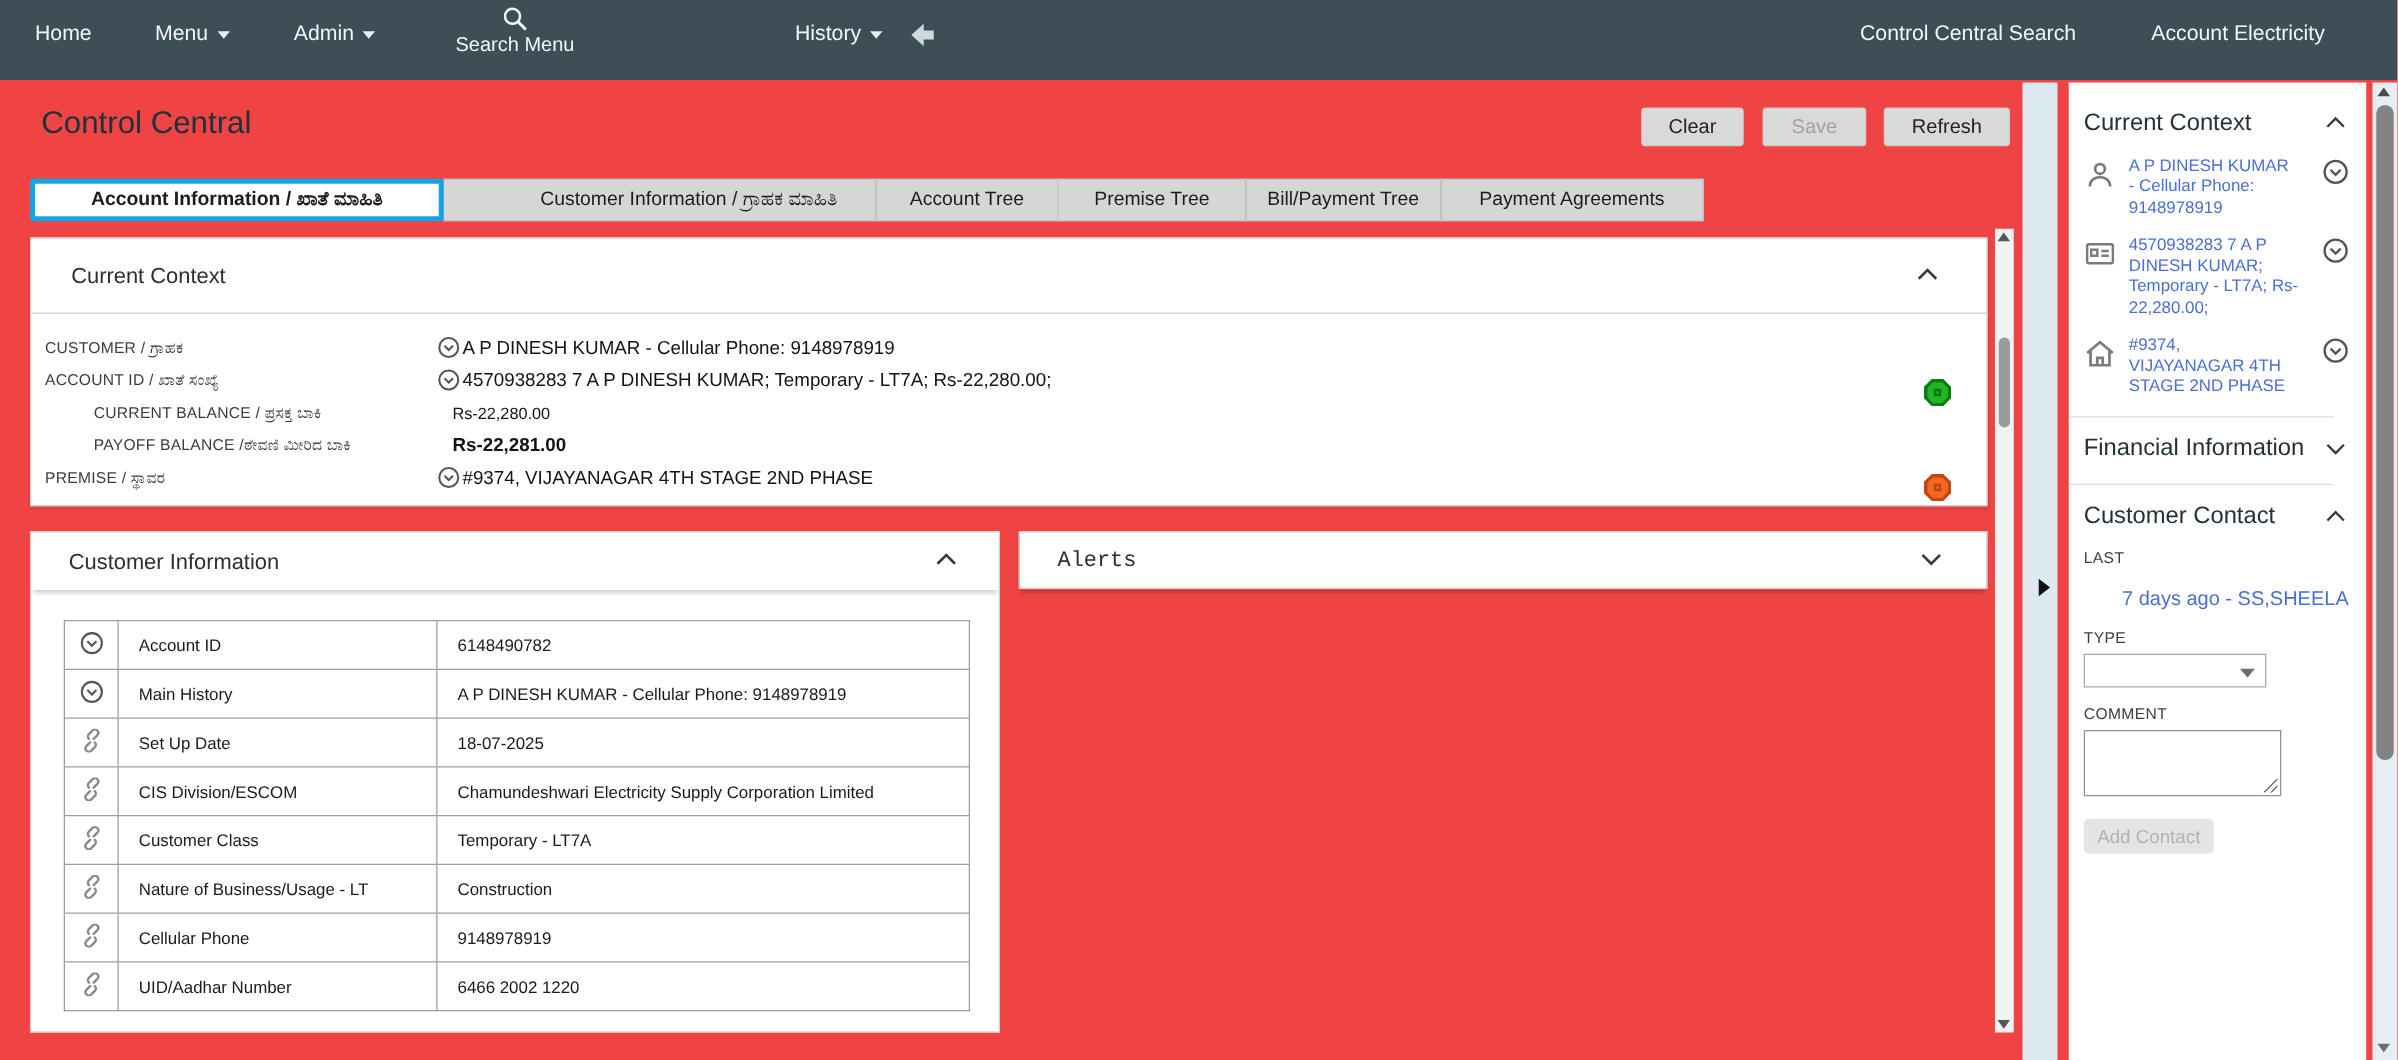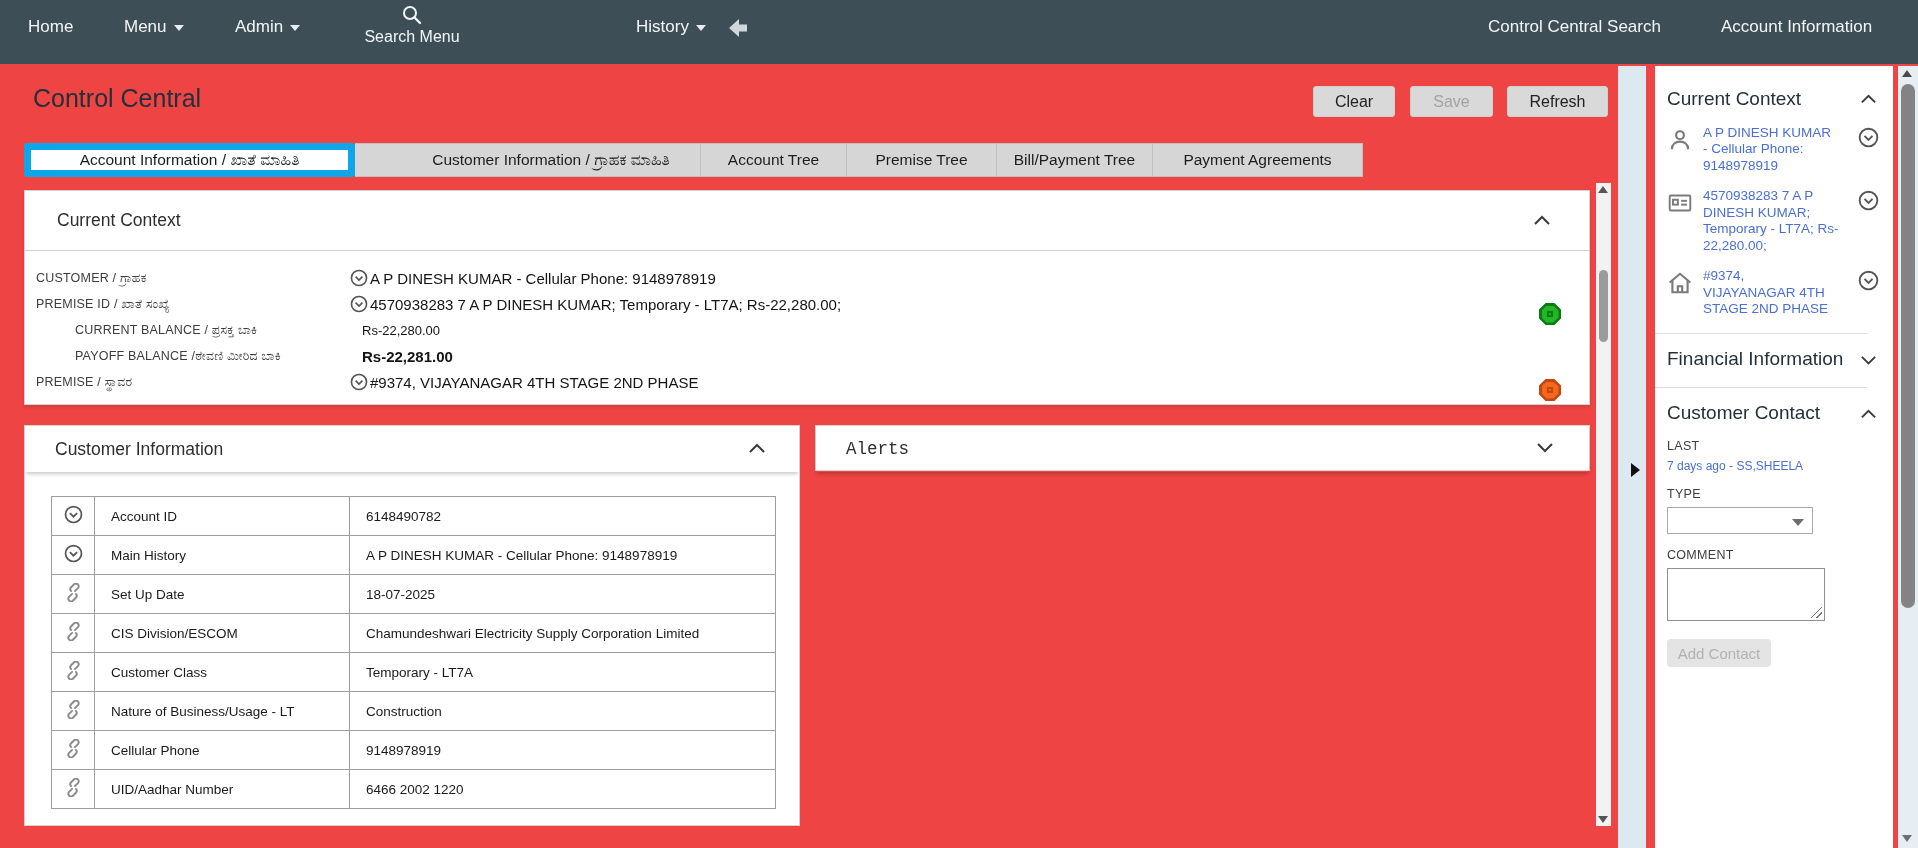--- a/index.html
+++ b/index.html
@@ -18,21 +18,21 @@
 
   
   .page-title { position:absolute; left:33px; top:84px; font-size:25px; color:#20313b; }
   .btn { position:absolute; top:86px; height:31px; background:#d9d9d9; border:1px solid #cfcfcf; border-radius:3px; font-size:16px; color:#222; font-family:inherit; cursor:pointer; }
   .btn.disabled { color:#a3a3a3; cursor:default; }
 
   
   #tabbar { position:absolute; left:24px; top:143px; height:34px; display:flex; }
   .tab { height:34px; display:flex; align-items:center; justify-content:center; font-size:15.5px; color:#1d1d1d; background:#d6d6d6; border:1px solid #c0c0c0; border-left:none; cursor:pointer; white-space:nowrap; }
   .tab:first-child { border-left:1px solid #c0c0c0; }
-  .tab.active { background:#ffffff; border:7px solid #0ea5e9; border-radius:3px; font-weight:normal; }
+  .tab.active { background:#ffffff; border:4px solid #0ea5e9; border-radius:3px; font-weight:bold; }
 
   
   .panel { position:absolute; background:#fff; border:1px solid #d2d2d2; }
   .hdr-text { font-size:17.5px; color:#2e2e2e; }
   .hdr-chevron { position:absolute; top:50%; transform:translateY(-50%); }
 
   #cc-panel { left:24px; top:190px; width:1566px; height:215px; box-shadow:0 2px 3px rgba(0,0,0,.12); }
   #cc-panel .cc-hdr { height:60px; border-bottom:1px solid #cfcfcf; display:flex; align-items:center; padding-left:32px; position:relative; }
   #cc-rows { position:absolute; left:0; top:74px; width:100%; }
   .cc-row { display:flex; align-items:center; height:26px; }
@@ -73,21 +73,21 @@
   
   #sidebar { position:absolute; left:1655px; top:66px; width:238px; height:782px; background:#fff; padding:22px 14px 0 12px; overflow:hidden; }
   .sb-title { font-size:19px; color:#24313a; position:relative; padding-right:26px; line-height:1.2; }
   .sb-title .hdr-chevron { right:2px; }
   .sb-item { display:flex; margin-top:14px; }
   .sb-item .sb-ico { width:36px; flex:0 0 36px; padding-top:2px; }
   .sb-item .sb-text { width:136px; flex:0 0 136px; font-size:13.5px; line-height:1.22; color:#4a6fd4; cursor:pointer; word-wrap:break-word; }
   .sb-item .sb-chev { margin-left:auto; padding-top:2px; }
   .sb-divider { border-top:1px solid #ddd; margin:16px 0 14px -12px; width:212px; }
   .sb-small { font-size:12.5px; color:#3d3d3d; letter-spacing:.3px; margin-top:14px; }
-  .sb-link { font-size:12px; color:#4a6fd4; margin-top:6px; cursor:pointer; }
+  .sb-link { font-size:16px; color:#4a6fd4; margin-top:18px; cursor:pointer;text-align:right; }
   #type-select { margin-top:6px; width:146px; height:27px; border:1px solid #a8a8a8; background:#fff; position:relative; cursor:pointer; }
   #type-select .sel-caret { position:absolute; right:8px; top:11px; width:0; height:0; border-left:6px solid transparent; border-right:6px solid transparent; border-top:7px solid #6e6e6e; }
   #comment-box { margin-top:6px; width:158px; height:53px; border:1px solid #919191; background:#fff; position:relative; }
   #comment-box::after { content:""; position:absolute; right:2px; bottom:2px; width:11px; height:11px;
      background:linear-gradient(135deg, transparent 46%, #777 46%, #777 54%, transparent 54%),
                 linear-gradient(135deg, transparent 72%, #777 72%, #777 80%, transparent 80%); }
   #add-contact { margin-top:18px; width:104px; height:28px; background:#e4e4e4; border:none; border-radius:4px; color:#b2b2b2; font-size:15px; font-family:inherit; }
 
   
   #page-scroll { position:absolute; left:1898px; top:66px; width:20px; height:782px; background:#e6eef4; }
@@ -128,21 +128,21 @@
     <span class="back-arrow">
       <svg width="24" height="26" viewBox="0 0 24 26">
         <path d="M13 4 L3 13 L13 22 L13 16.6 L21 16.6 L21 9.4 L13 9.4 Z" fill="#cfd7db"></path>
       </svg>
     </span>
 
     <span class="nav-item" style="left:1488px">
         <span>Control Central Search</span>
       </span>
     <span class="nav-item" style="left:1721px">
-        <span>Account Information</span>
+        <span>Account Electricity</span>
       </span>
   </nav>
 
   <div class="page-title">Control Central</div>
   <button class="btn" style="left:1313px;width:82px">Clear</button>
   <button class="btn disabled" style="left:1410px;width:83px">Save</button>
   <button class="btn" style="left:1507px;width:101px">Refresh</button>
 
   <div id="tabbar">
       <div class="tab active" style="width: 331px;">Account Information / ಖಾತೆ ಮಾಹಿತಿ</div>
@@ -167,21 +167,21 @@
           <div class="cc-label">CUSTOMER / ಗ್ರಾಹಕ</div>
           <div class="cc-val">
             <svg width="18" height="18" viewBox="0 0 20 20" style="flex:0 0 auto">
               <circle cx="10" cy="10" r="8.4" fill="none" stroke="#555" stroke-width="1.8"></circle>
               <polyline points="6.2,8.5 10,12.3 13.8,8.5" fill="none" stroke="#555" stroke-width="1.8"></polyline>
             </svg>
             <span>A P DINESH KUMAR - Cellular Phone: 9148978919</span>
           </div>
         </div>
         <div class="cc-row">
-          <div class="cc-label">PREMISE ID / ಖಾತೆ ಸಂಖ್ಯೆ</div>
+          <div class="cc-label">ACCOUNT ID / ಖಾತೆ ಸಂಖ್ಯೆ</div>
           <div class="cc-val">
             <svg width="18" height="18" viewBox="0 0 20 20" style="flex:0 0 auto">
               <circle cx="10" cy="10" r="8.4" fill="none" stroke="#555" stroke-width="1.8"></circle>
               <polyline points="6.2,8.5 10,12.3 13.8,8.5" fill="none" stroke="#555" stroke-width="1.8"></polyline>
             </svg>
             <span>4570938283 7 A P DINESH KUMAR; Temporary - LT7A; Rs-22,280.00;</span>
           </div>
         </div>
         <div class="cc-row indent">
           <div class="cc-label">CURRENT BALANCE / ಪ್ರಸಕ್ತ ಬಾಕಿ</div>

